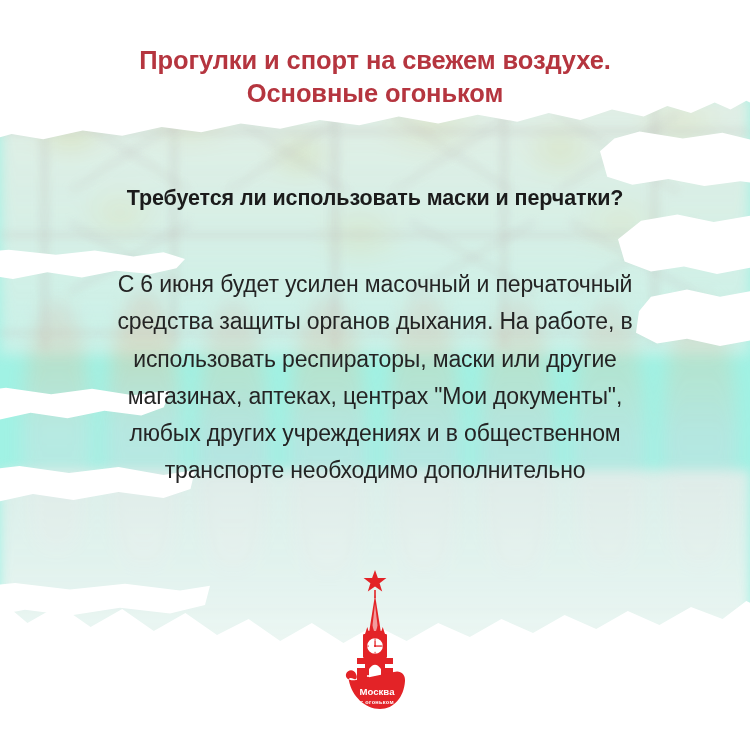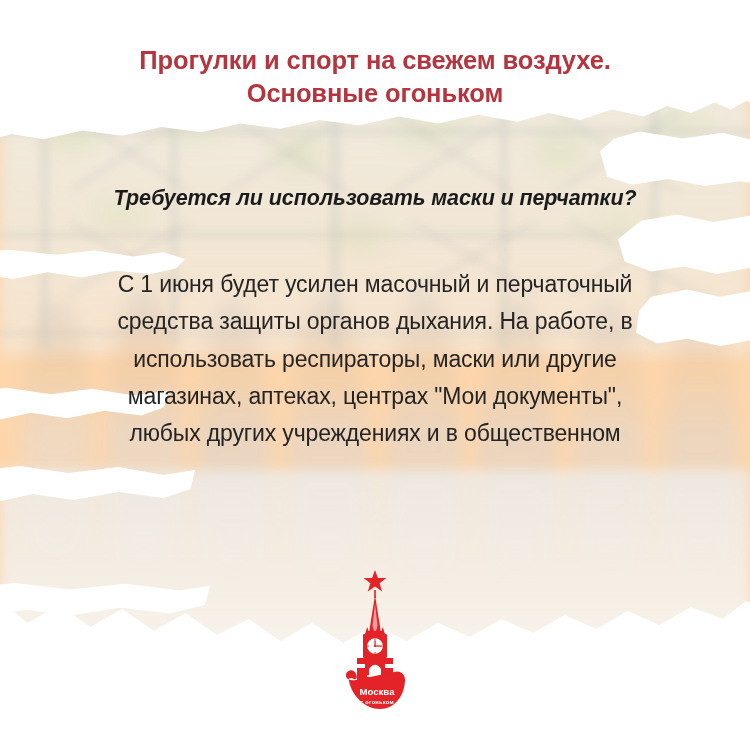--- a/index.html
+++ b/index.html
@@ -10,21 +10,21 @@
     height: 750px;
     overflow: hidden;
     background: #ffffff;
     font-family: "Liberation Sans", sans-serif;
   }
 
   #poster {
     position: relative;
     width: 750px;
     height: 750px;
-    background: #fdba74;
+    background: #5eead4;
     overflow: hidden;
     padding-left: 39px;
   }
 
   
   .bg-photo {
     position: absolute;
     left: 0; top: 0;
     width: 750px; height: 750px;
     overflow: hidden;
@@ -215,21 +215,20 @@
   .question {
     position: absolute;
     left: 0; top: 186px;
     width: 750px;
     text-align: center;
     z-index: 30;
     font-size: 21.5px;
     font-weight: bold;
     color: #1b1b1b;
     letter-spacing: -0.1px;
-    font-style: italic;
   }
 
   .body-block {
     position: absolute;
     left: 0; top: 266px;
     width: 750px;
     text-align: center;
     z-index: 30;
   }
   .body-line {
@@ -307,25 +306,26 @@
   <div class="brush brush-bottom-left"></div>
 
   <div class="title-block">
     <div class="title-line">Прогулки и спорт на свежем воздухе.</div>
     <div class="title-line">Основные огоньком</div>
   </div>
 
   <div class="question">Требуется ли использовать маски и перчатки?</div>
 
   <div class="body-block">
-    <div class="body-line">С 1 июня будет усилен масочный и перчаточный</div>
+    <div class="body-line">С 6 июня будет усилен масочный и перчаточный</div>
     <div class="body-line">средства защиты органов дыхания. На работе, в</div>
     <div class="body-line">использовать респираторы, маски или другие</div>
     <div class="body-line">магазинах, аптеках, центрах "Мои документы",</div>
     <div class="body-line">любых других учреждениях и в общественном</div>
+    <div class="body-line">транспорте необходимо дополнительно</div>
   </div>
 
   <div class="logo">
     <svg viewBox="0 0 78 146" xmlns="http://www.w3.org/2000/svg" aria-hidden="true">
       <g fill="#e32327">
 
         <path d="M39 2 L41.9 10.1 L50.4 10.1 L43.6 15.3 L46.2 23.5 L39 18.4 L31.8 23.5 L34.4 15.3 L27.6 10.1 L36.1 10.1 Z"></path>
 
         <rect x="38.2" y="22" width="1.6" height="8"></rect>
 

